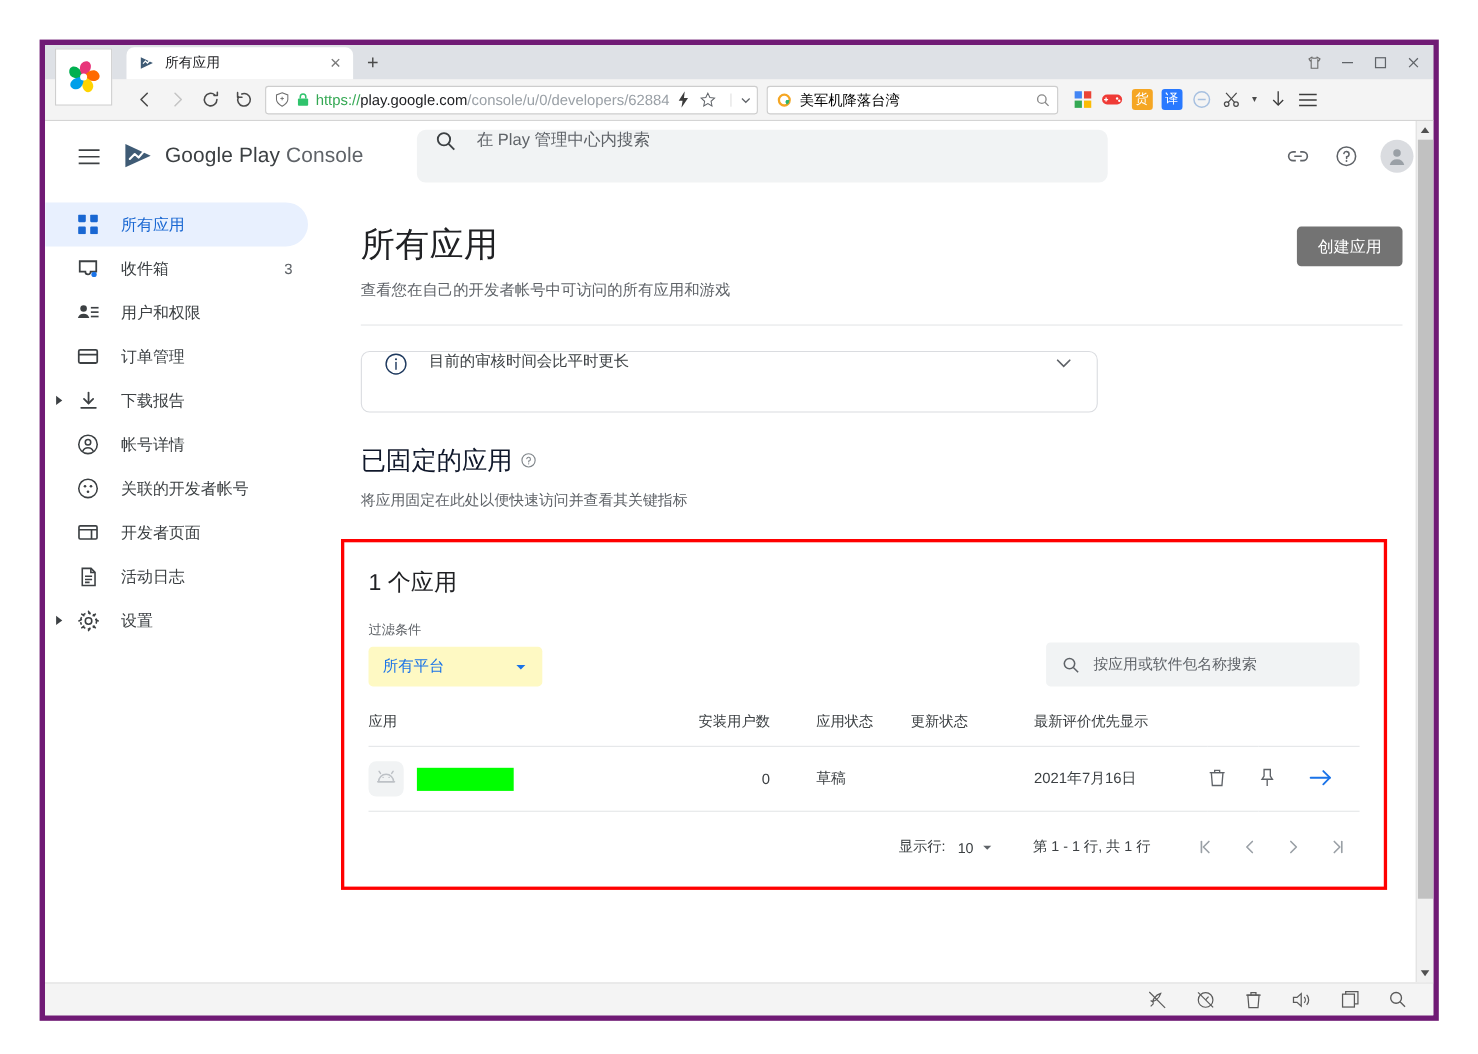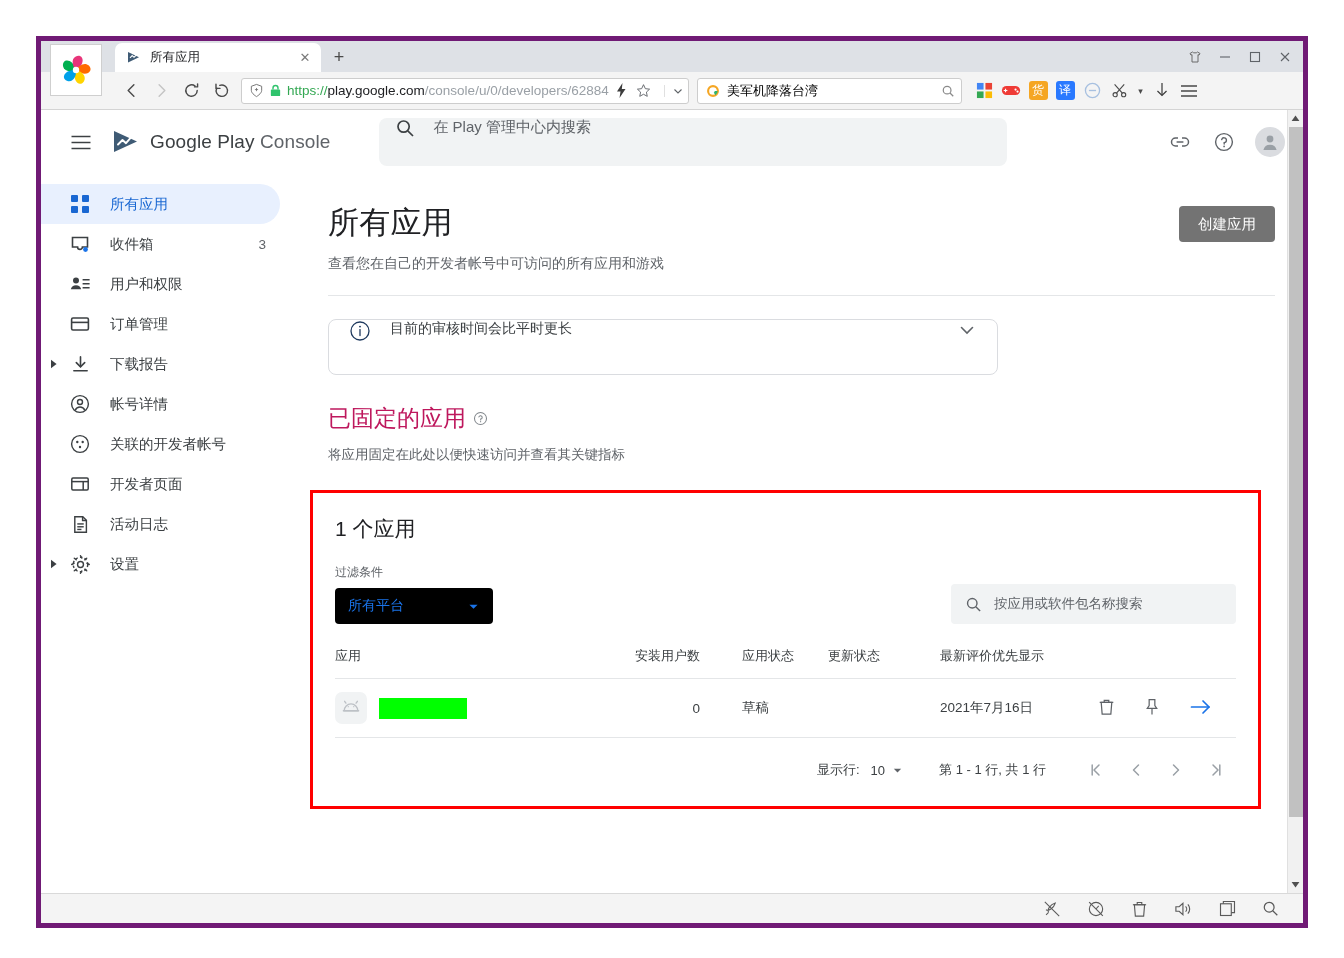--- a/index.html
+++ b/index.html
@@ -232,39 +232,39 @@
     border: 1px solid #dadce0; border-radius: 8px;
     height: 56px;
     display: flex; align-items: flex-start;
     padding: 0 20px; gap: 19px;
     background: #fff;
     max-width: 670px;
   }
   .notice-text { font-size: 14px; color: #3c4043; }
   .notice-chev { margin-left: auto; color: #5f6368; }
 
-  .sect-title { font-size: 23px; color: #be185d; margin-top: 28px; display: flex; align-items: center; gap: 7px;}
+  .sect-title { font-size: 23px; color: #0f172a; margin-top: 28px; display: flex; align-items: center; gap: 7px;}
   .sect-help { color: #80868b; }
   .sect-sub { font-size: 13.5px; color: #5f6368; margin-top: 12px; }
 
   
   .card-wrap {
     position: relative;
     margin: 26px 14px 0 -18px;
     border: 3px solid #ff0000;
     background: #ffffff;
     padding: 0;
   }
   .card { padding: 16px 22px 14px 22px; }
   .card-title { font-size: 21px; color: #202124; margin-top: 6px; }
 
   .filter-row { display: flex; align-items: flex-end; margin-top: 21px; }
   .filter-label { font-size: 12px; color: #5f6368; margin-bottom: 7px; }
   .filter-chip {
-    background: #000000; border-radius: 4px;
+    background: #fef9c3; border-radius: 4px;
     height: 36px; width: 158px;
     display: flex; align-items: center;
     padding: 0 13px;
     color: #1a73e8; font-size: 14px;
   }
   .filter-chip .caret { margin-left: auto; }
   .card-search {
     margin-left: auto;
     width: 285px; height: 40px;
     background: #f1f3f4; border-radius: 4px;

